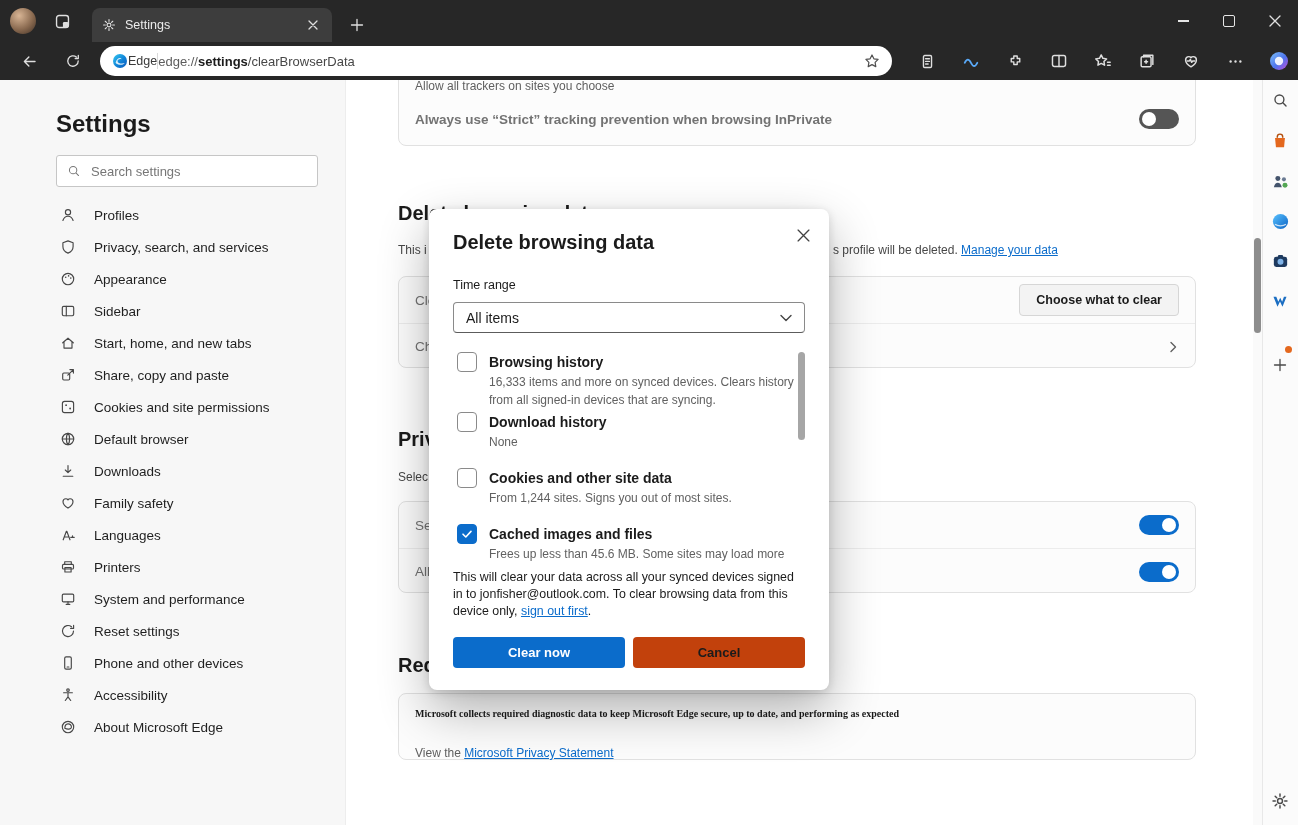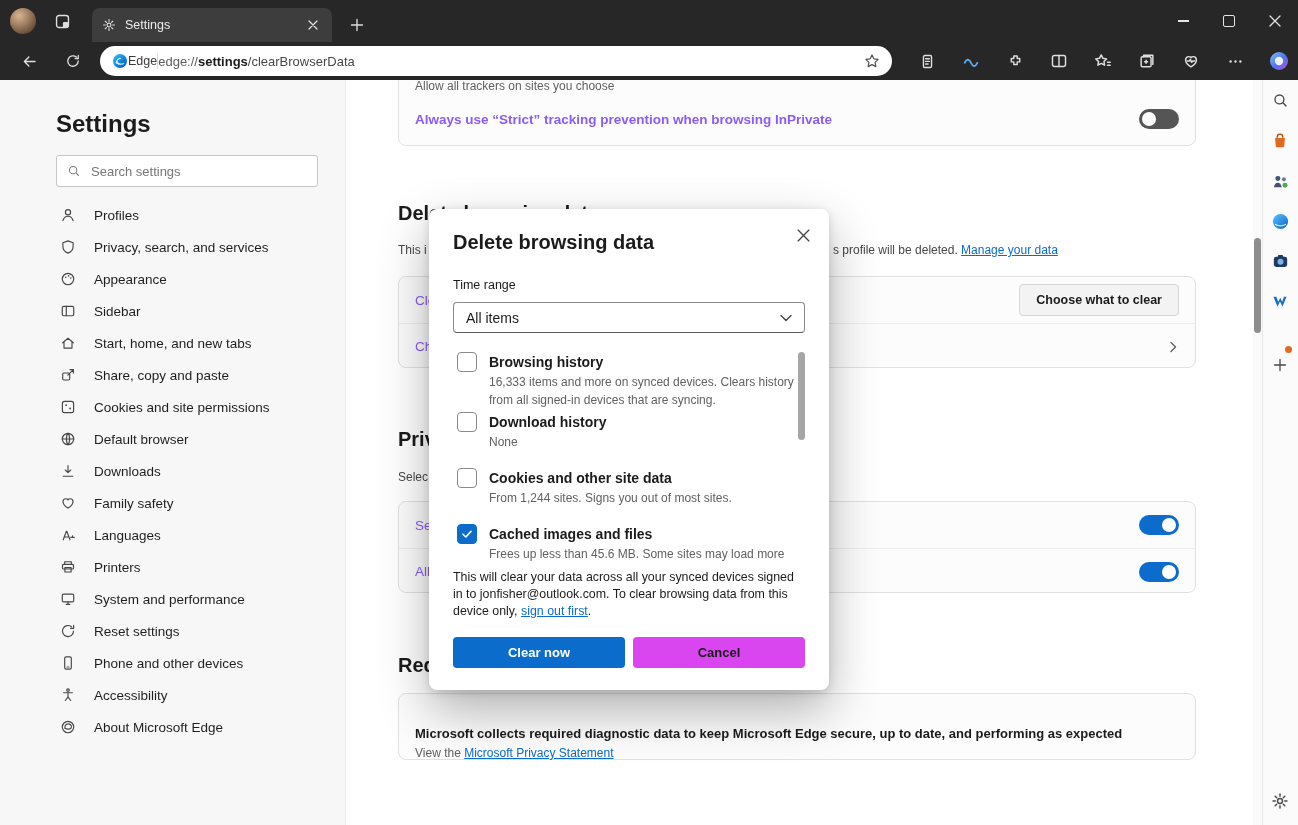--- a/index.html
+++ b/index.html
@@ -44,21 +44,21 @@
   svg.ni{display:block;fill:none;stroke:#474747;stroke-width:1.15;stroke-linecap:round;stroke-linejoin:round;}
   svg.ni .f{fill:#474747;stroke:none;}
   svg.gi{display:block;fill:none;stroke:#4a4a4a;stroke-width:1.3;stroke-linecap:round;stroke-linejoin:round;}
   
   .content{position:absolute;left:345px;top:0;width:908px;height:745px;background:#fff;overflow:hidden;border-left:1px solid #ededed;box-sizing:border-box;}
   .card{position:absolute;left:52px;width:798px;background:#fcfcfc;border:1px solid #e1e1e1;border-radius:8px;box-sizing:border-box;}
   .h20{position:absolute;left:52px;font-size:20px;font-weight:700;color:#1b1b1b;white-space:nowrap;}
   .ptext{position:absolute;font-size:12px;color:#474747;white-space:nowrap;}
   .row{height:46px;display:flex;align-items:center;padding:0 16px;box-sizing:border-box;}
   .row + .row{border-top:1px solid #ececec;}
-  .row-label{font-size:13.5px;color:#8b5cf6;flex:1;}
+  .row-label{font-size:13.5px;color:#737373;flex:1;}
   .sec-btn{height:30px;padding:0 16px;background:#f3f3f3;border:1px solid #d6d6d6;border-radius:4px;
            font-size:12.5px;font-weight:700;color:#1b1b1b;display:flex;align-items:center;}
   .tog{width:40px;height:20px;border-radius:10px;position:relative;flex:none;}
   .tog .knob{position:absolute;top:3px;width:14px;height:14px;border-radius:50%;background:#fff;}
   .tog.on{background:#0b6ccb;}
   .tog.on .knob{right:3px;}
   .tog.off{background:#555;}
   .tog.off .knob{left:3px;}
   a.lnk{color:#0b6ccb;text-decoration:underline;cursor:pointer;}
   .scroll-lane{position:absolute;left:1253px;top:0;width:9px;height:745px;background:#fafafa;}
@@ -84,21 +84,21 @@
   .cb.checked{background:#0b6ccb;border-color:#0b6ccb;}
   .m-item .tx{width:312px;}
   .m-item .t{font-size:14px;line-height:20px;font-weight:700;color:#1b1b1b;}
   .m-item .d{font-size:12px;line-height:16px;color:#616161;}
   .m-scroll{position:absolute;right:24px;top:5px;width:7px;height:88px;border-radius:4px;background:#a6a6a6;}
   .m-note{margin:14px 24px 0;font-size:12.4px;line-height:17px;color:#1b1b1b;}
   .m-actions{margin:17px 24px 0;display:flex;gap:8px;}
   .m-btn{flex:1;height:31px;border:none;border-radius:4px;font-family:inherit;font-size:13px;font-weight:700;
          display:flex;align-items:center;justify-content:center;cursor:pointer;}
   .m-btn.primary{background:#0b6ccb;color:#fff;}
-  .m-btn.secondary{background:#d946ef;color:#1b1b1b;}
+  .m-btn.secondary{background:#c2410c;color:#1b1b1b;}
 </style>
 </head>
 <body>
 
 <div class="win">
 
   <div class="chrome">
     <div class="avatar"></div>
     <div class="tb-btn" style="left:48px;top:10px;width:28px;height:22px;">
       <span>
@@ -457,21 +457,21 @@
         <div class="row">
           <span class="row-label">All</span>
           <span class="tog on">
               <span class="knob"></span>
             </span>
         </div>
       </div>
 
       <div class="h20" style="top:574px;">Required diagnostic data</div>
       <div class="card" style="top:613px;height:67px;">
-        <div class="ptext" style="left:16px;top:32px;font-size:13px;font-weight:700;color:#1b1b1b;">Microsoft collects required diagnostic data to keep Microsoft Edge secure, up to date, and performing as expected</div>
+        <div class="ptext" style="left:16px;top:14px;font-size:10px;font-weight:700;color:#1b1b1b;font-family:Liberation Serif, serif;">Microsoft collects required diagnostic data to keep Microsoft Edge secure, up to date, and performing as expected</div>
         <div class="ptext" style="left:16px;top:52px;font-size:12px;color:#5f5f5f;"><span>View the</span> <a class="lnk" style="font-size:12px;">Microsoft Privacy Statement</a></div>
       </div>
     </div>
 
     <div class="scroll-lane"></div>
     <div class="scroll-thumb"></div>
 
     <div class="edgebar">
       <div class="eb-ic" style="top:6px;">
           <svg class="gi" width="17" height="17" viewBox="0 0 16 16">

